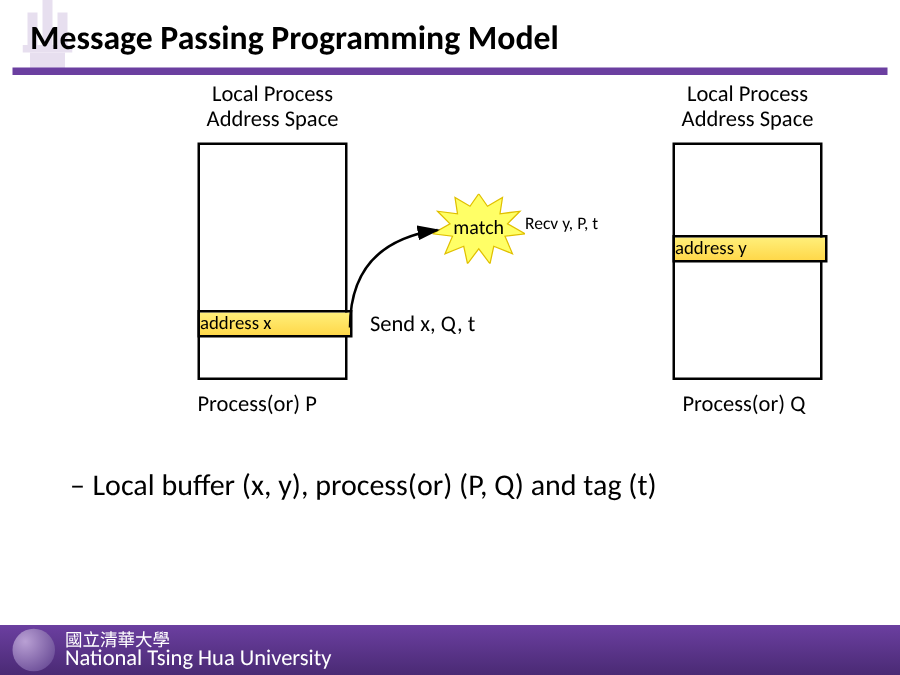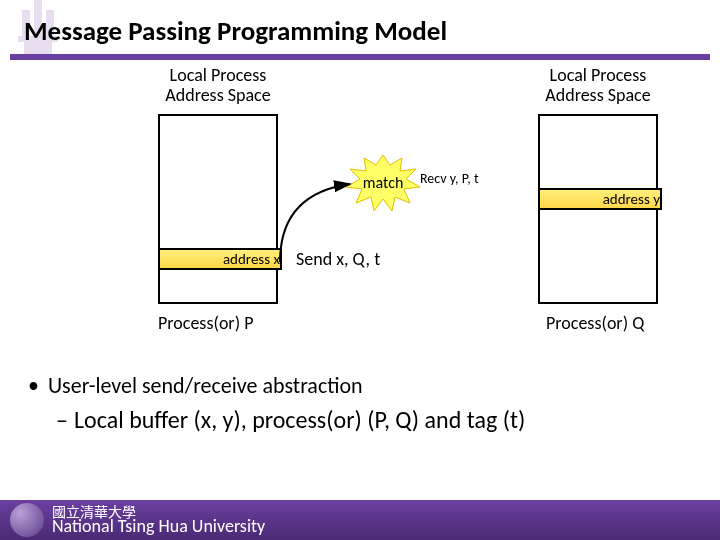--- a/index.html
+++ b/index.html
@@ -62,23 +62,22 @@
   .addr-box.left  { left: 110px; top: 54px; }
   .addr-box.right { left: 490px; top: 54px; }
   .slot {
     position: absolute;
     left: -2px;
     width: 124px;
     height: 22px;
     border: 2px solid #000;
     background: linear-gradient(#ffef7a, #ffd84a);
     font-size: 15px;
-    text-align: right;
+    text-align: left;
     line-height: 19px;
-    padding-left: 20px;
   }
   .addr-box.left  .slot { top: 132px; }
   .addr-box.right .slot { top: 72px; }
   .proc-label {
     position: absolute;
     font-size: 18px;
     color: #000;
   }
   .proc-label.left  { left: 110px; top: 252px; }
   .proc-label.right { left: 498px; top: 252px; }
@@ -240,21 +239,20 @@
     <defs>
       <marker id="ah" markerWidth="10" markerHeight="10" refX="8" refY="3" orient="auto">
         <path d="M0,0 L9,3 L0,6 Z" fill="#000"></path>
       </marker>
     </defs>
     <path d="M 4 96 Q 4 28 74 18" fill="none" stroke="#000" stroke-width="2" marker-end="url(#ah)"></path>
   </svg>
 </div>
 
 <div class="bullets">
-  <div class="lvl1">User-level send/receive abstraction</div>
   <div class="lvl2">Local buffer (x, y), process(or) (P, Q) and tag (t)</div>
 </div>
 
 <div class="page-num">6</div>
 
 <div class="footer-bar"></div>
 <div class="footer-seal"></div>
 <svg class="footer-text-img" viewBox="0 0 120 16">
   <text x="0" y="13" font-size="14" fill="#fff" font-family="'Noto Sans CJK TC', sans-serif">國立清華大學</text>
 </svg>

